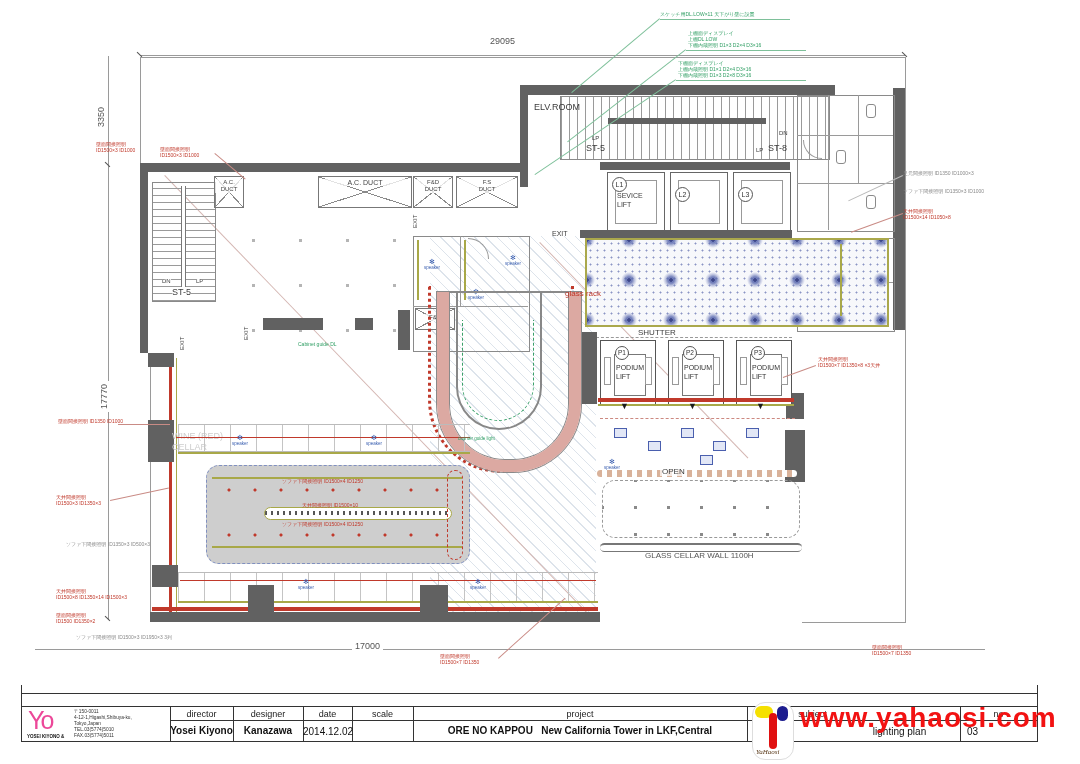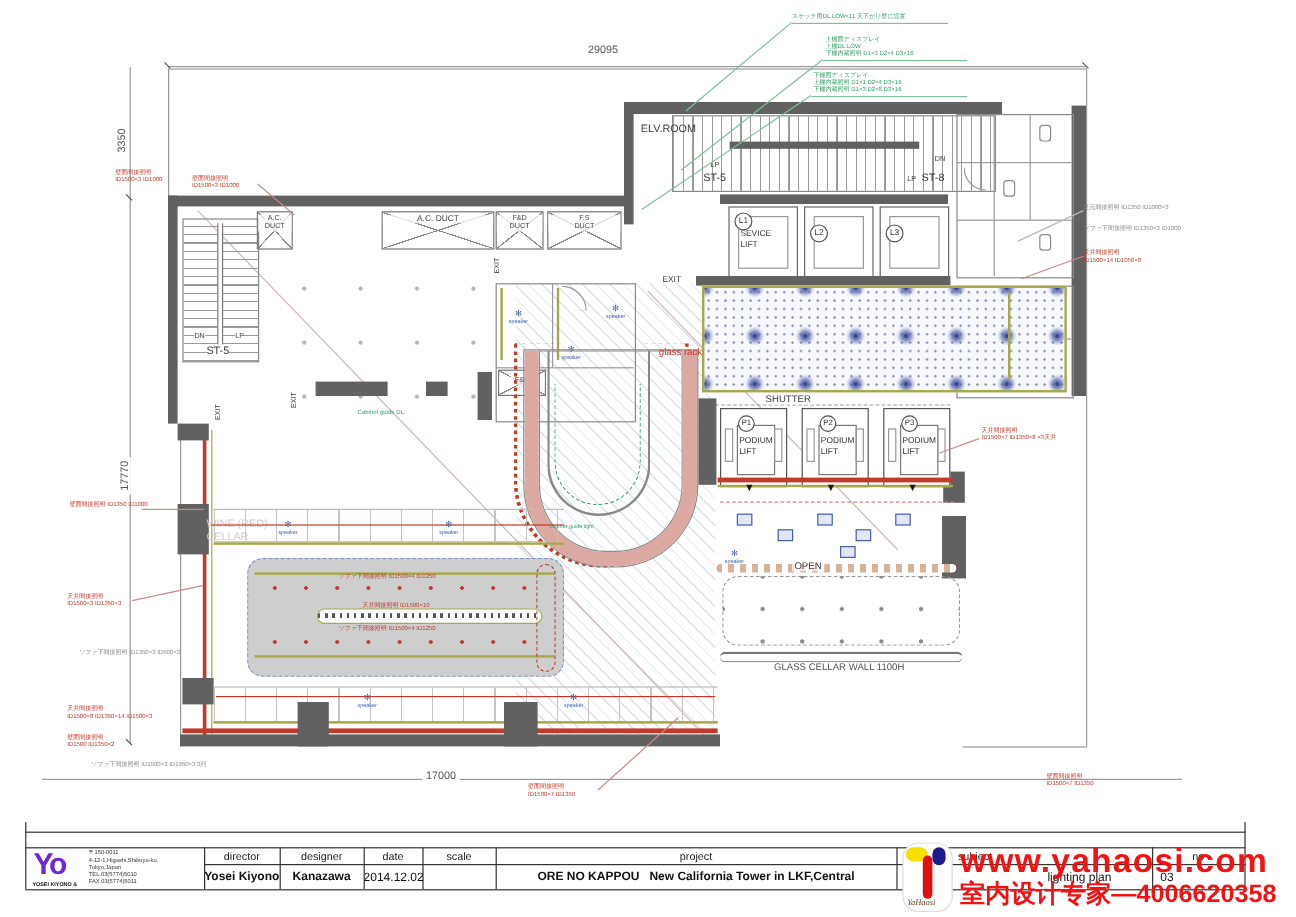--- a/index.html
+++ b/index.html
@@ -216,21 +216,21 @@
   <div class="redband" style="left:598px;top:398px;width:196px;height:4px;"></div>
   <div class="olive" style="left:598px;top:404px;width:196px;height:2px;"></div>
   <div class="tri" style="left:620px;top:402px;">▼</div>
   <div class="tri" style="left:688px;top:402px;">▼</div>
   <div class="tri" style="left:756px;top:402px;">▼</div>
 
   <div class="abs" style="left:428px;top:286px;width:140px;height:184px;border:3px dotted #c0392b;border-top:none;border-radius:0 0 80px 80px;"></div>
   <div class="abs" style="left:437px;top:292px;width:120px;height:168px;border:12px solid #dca9a2;border-top:none;border-radius:0 0 68px 68px;box-shadow:0 0 0 1px #8a8a8a, inset 0 0 0 1px #8a8a8a;"></div>
   <div class="abs" style="left:456px;top:292px;width:82px;height:136px;border:2px solid #888;border-top:none;border-radius:0 0 48px 48px;"></div>
   <div class="abs" style="left:462px;top:320px;width:70px;height:100px;border:1px dashed #3aa06a;border-top:none;border-radius:0 0 40px 40px;"></div>
-  <div class="lbl red" style="left:549px;top:289px;font-size:8px;">glass rack</div>
+  <div class="lbl red" style="left:565px;top:289px;font-size:8px;">glass rack</div>
 
   <div class="tline" style="left:150px;top:353px;width:1px;height:267px;"></div>
   <div class="redband" style="left:169px;top:358px;width:3px;height:255px;"></div>
   <div class="olive" style="left:176px;top:358px;width:1px;height:255px;"></div>
   <div class="wall" style="left:148px;top:353px;width:26px;height:14px;"></div>
   <div class="wall" style="left:148px;top:420px;width:26px;height:42px;"></div>
   <div class="wall" style="left:152px;top:565px;width:26px;height:22px;"></div>
   <div class="lbl" style="left:172px;top:431px;font-size:9px;line-height:11px;color:#cdcdcd;">
     <span>WINE (RED)</span><br>
     <span>CELLAR</span>
@@ -340,21 +340,21 @@
     <div class="tb-line" style="left:170px;top:720px;width:868px;height:1px;"></div>
     <div class="tb-line" style="left:21px;top:741px;width:1017px;height:1px;"></div>
     <div class="tb-line" style="left:170px;top:706px;width:1px;height:35px;"></div>
     <div class="tb-line" style="left:233px;top:706px;width:1px;height:35px;"></div>
     <div class="tb-line" style="left:303px;top:706px;width:1px;height:35px;"></div>
     <div class="tb-line" style="left:352px;top:706px;width:1px;height:35px;"></div>
     <div class="tb-line" style="left:413px;top:706px;width:1px;height:35px;"></div>
     <div class="tb-line" style="left:747px;top:706px;width:1px;height:35px;"></div>
     <div class="tb-line" style="left:960px;top:706px;width:1px;height:35px;"></div>
 
-    <div class="lbl" style="left:28px;top:706px;font-size:25px;font-weight:700;letter-spacing:-2px;color:#6d28d9;">
+    <div class="lbl" style="left:28px;top:706px;font-size:25px;font-weight:400;letter-spacing:-2px;color:#ec4899;">
       <span>Yo</span>
     </div>
     <div class="lbl" style="left:27px;top:734px;font-size:4.5px;font-weight:bold;color:#111;">YOSEI KIYONO &amp;</div>
     <div class="lbl" style="left:74px;top:709px;font-size:4.8px;line-height:6px;color:#333;white-space:nowrap;">
       <span>〒150-0011</span><br>
       <span>4-12-1,Higashi,Shibuya-ku,</span><br>
       <span>Tokyo,Japan</span><br>
       <span>TEL.03(5774)5010</span><br>
       <span>FAX.03(5774)5011</span>
     </div>
@@ -375,15 +375,14 @@
     <div class="tb-v" style="left:934px;top:726px;width:77px;font-weight:normal;">03</div>
   </div>
 
   <div class="abs" style="left:752px;top:702px;width:40px;height:56px;background:#fff;border:1px solid #ddd;z-index:41;">
     <div class="abs" style="left:2px;top:3px;width:18px;height:12px;background:#f5e000;"></div>
     <div class="abs" style="left:24px;top:3px;width:11px;height:15px;background:#1c1c8e;"></div>
     <div class="abs" style="left:16px;top:10px;width:8px;height:36px;background:#e01010;"></div>
     <div class="abs" style="left:3px;top:45px;font-size:7px;font-style:italic;color:#5a3a1a;font-family:'Liberation Serif',serif;">YaHaosi</div>
   </div>
   <div class="wm-red" style="left:800px;top:702px;font-size:28px;letter-spacing:1px;">www.yahaosi.com</div>
-  <div class="wm-red" style="left:800px;top:731px;font-size:21px;">室内设计专家—4006620358</div>
 
 </div>
 
 </body></html>

